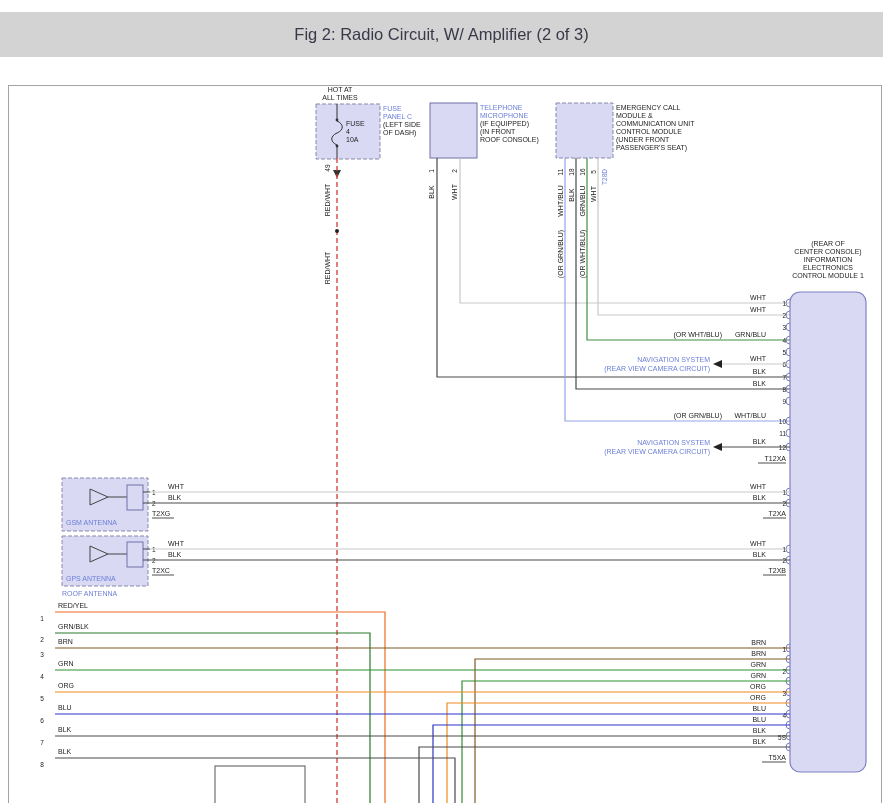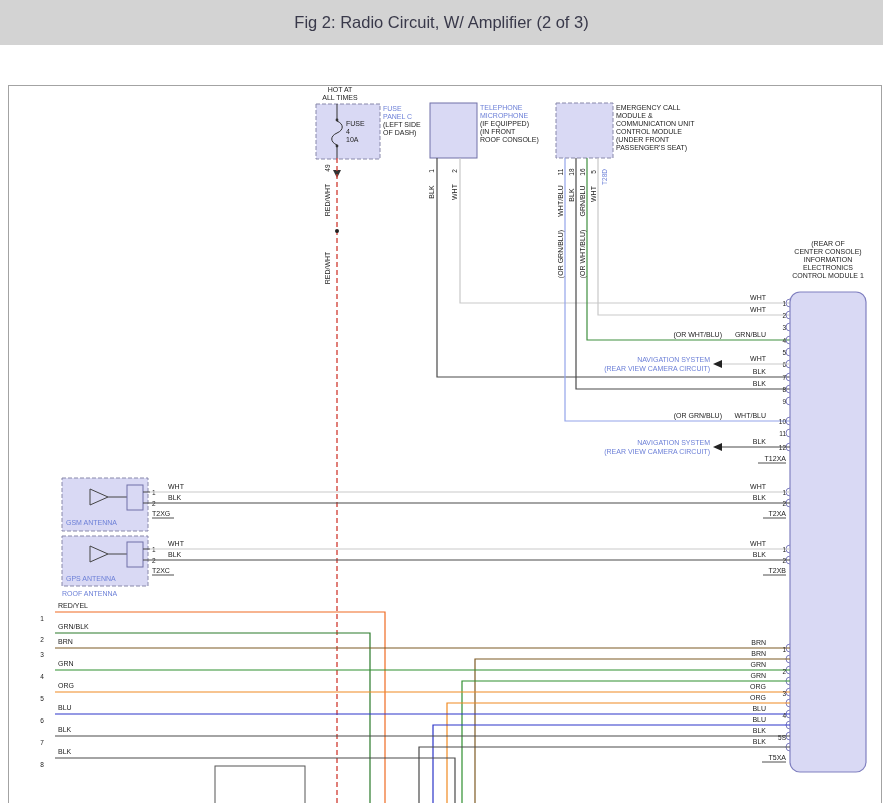--- a/index.html
+++ b/index.html
@@ -1,17 +1,17 @@
 <!DOCTYPE html>
 <html><head>
 <meta charset="utf-8">
 <style>
   html,body{margin:0;padding:0;background:#fff;}
   body{width:883px;height:803px;position:relative;font-family:"Liberation Sans",sans-serif;overflow:hidden;}
-  .titlebar{position:absolute;left:0;top:0;width:883px;height:45px;background:#d3d3d3;display:flex;align-items:center;justify-content:center;}
+  .titlebar{position:absolute;left:0;top:12px;width:883px;height:45px;background:#d3d3d3;display:flex;align-items:center;justify-content:center;}
   .titlebar span{font-size:16.5px;color:#39394a;}
   svg{position:absolute;left:0;top:0;}
   svg text{font-size:7px;fill:#222;}
   svg text.blue{fill:#6b7fd7;}
   svg text.pin{font-size:6.5px;}
 </style>
 </head>
 <body>
 
 <div class="titlebar">

